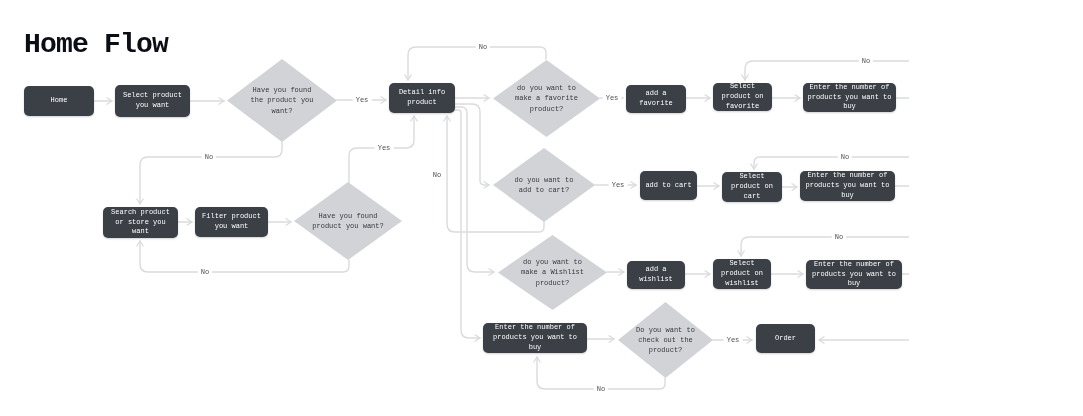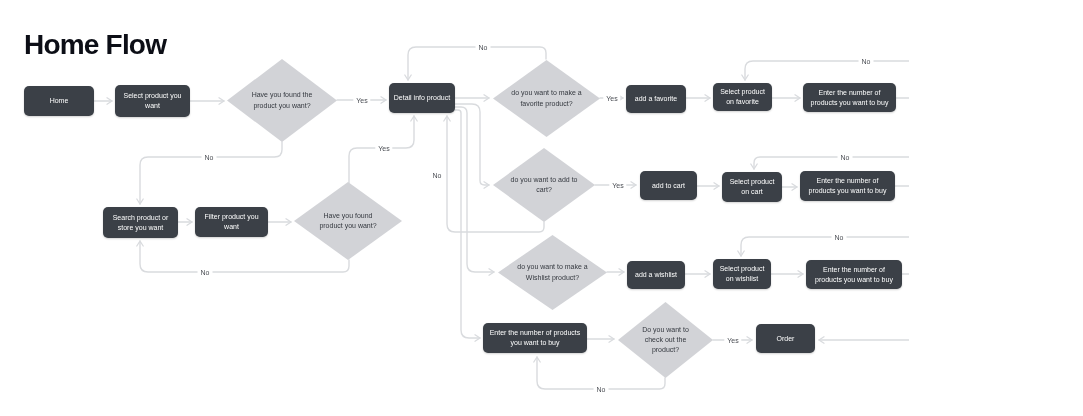--- a/index.html
+++ b/index.html
@@ -1,21 +1,21 @@
 <!DOCTYPE html>
 <html><head>
 <meta charset="utf-8">
 <style>
   html,body{margin:0;padding:0;background:#ffffff;}
   #canvas{
     position:relative;
     width:909px;height:416px;
     background:#ffffff;
     overflow:hidden;
-    font-family:Liberation Sans, sans-serif;
+    font-family:Liberation Mono, monospace;
   }
   #edge-layer{position:absolute;left:0;top:0;width:1083px;height:416px;}
   #page-title{
     position:absolute;left:24px;top:10px;
     font-size:28px;font-weight:700;letter-spacing:-0.8px;
     color:#0c0e16;white-space:nowrap;
   }
   .node{
     position:absolute;box-sizing:border-box;
     display:flex;align-items:center;justify-content:center;

